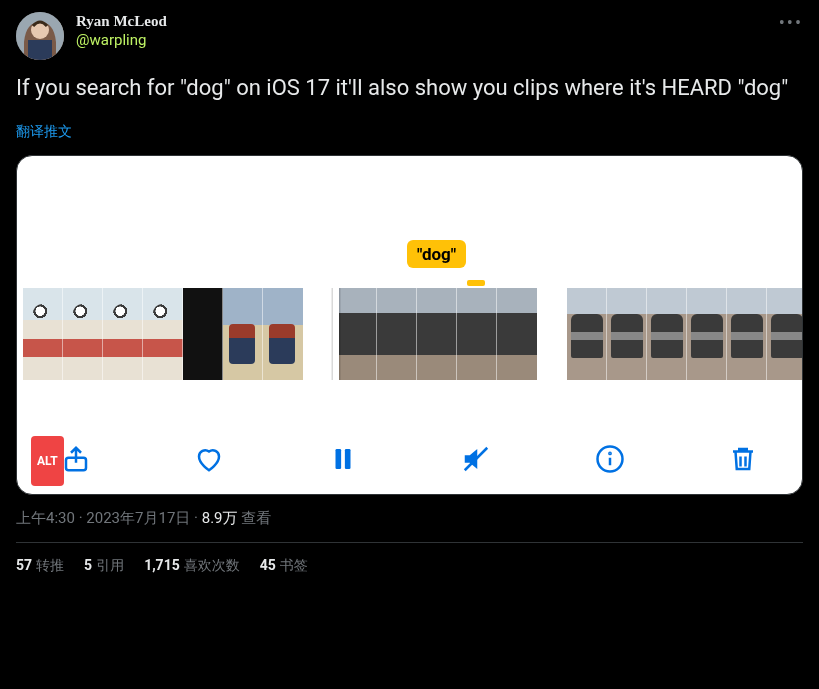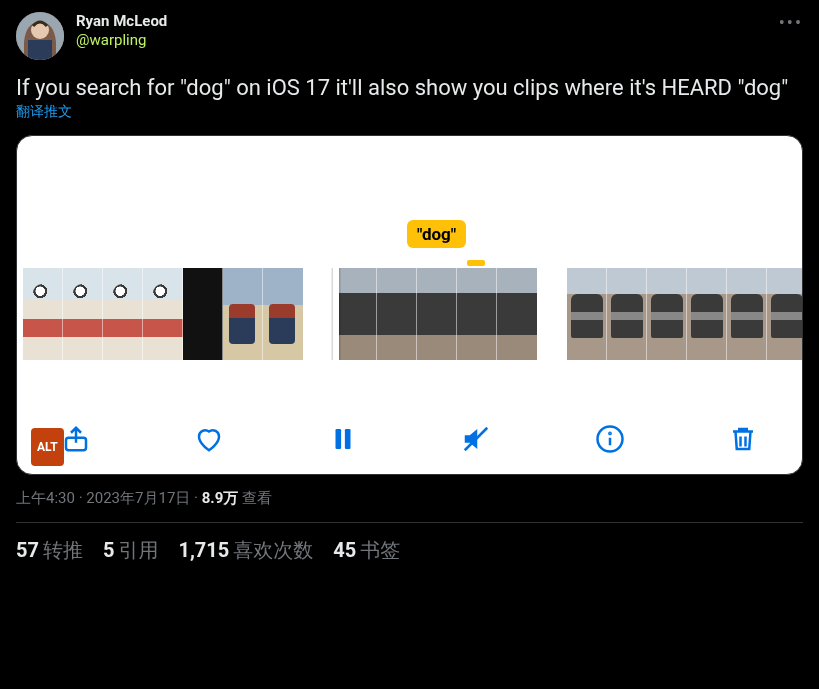--- a/index.html
+++ b/index.html
@@ -28,20 +28,21 @@
     background: linear-gradient(135deg, #8a8a8a 0%, #5a5a5a 40%, #c9b8a0 60%, #7a6a5a 100%);
     overflow: hidden;
     position: relative;
   }
   .avatar svg { width: 100%; height: 100%; }
   .name-block { line-height: 1.25; }
   .display-name {
     font-weight: 700;
     font-size: 15px;
     color: #e7e9ea;
+    font-family: Liberation Serif, serif;
   }
   .handle {
     font-size: 15px;
     color: #bef264;
   }
   .more {
     position: absolute;
     right: 0;
     top: 0;
     color: #71767b;
@@ -49,21 +50,21 @@
     letter-spacing: 2px;
     cursor: pointer;
   }
   .body-text {
     margin-top: 14px;
     font-size: 22px;
     line-height: 1.3;
     color: #e7e9ea;
   }
   .translate-link {
-    margin-top: 0;
+    margin-top: 20px;
     font-size: 14px;
     color: #1d9bf0;
     cursor: pointer;
   }
   .media-card {
     margin-top: 14px;
     background: #fff;
     border-radius: 16px;
     overflow: hidden;
     position: relative;
@@ -151,42 +152,42 @@
     justify-content: center;
     color: #0071e3;
     cursor: pointer;
   }
   .tb-btn svg { width: 30px; height: 30px; stroke: #0071e3; fill: none; stroke-width: 2; }
   .tb-btn.pause svg rect { fill: #0071e3; stroke:none; }
   .alt-badge {
     position: absolute;
     left: 14px;
     bottom: 8px;
-    background: #c2410c;
+    background: #ef4444;
     color: #fff;
     font-size: 12px;
     font-weight: 700;
-    padding: 12px 6px;
+    padding: 18px 6px;
     border-radius: 4px;
   }
   .meta {
     margin-top: 14px;
     font-size: 15px;
     color: #71767b;
   }
-  .meta .views-count { color: #e7e9ea; font-weight: 700; }
+  .meta .views-count { color: #e7e9ea; font-weight: 400; }
   .divider {
     margin-top: 14px;
     border-top: 1px solid #2f3336;
   }
   .stats {
     display: flex;
     gap: 20px;
     padding: 14px 0;
-    font-size: 20px;
+    font-size: 14px;
     color: #71767b;
     align-items: center;
   }
   .stats .n { color: #e7e9ea; font-weight: 700; margin-right: 4px; }
 </style>
 </head>
 <body>
 
 <div class="tweet">
   <div class="header">

